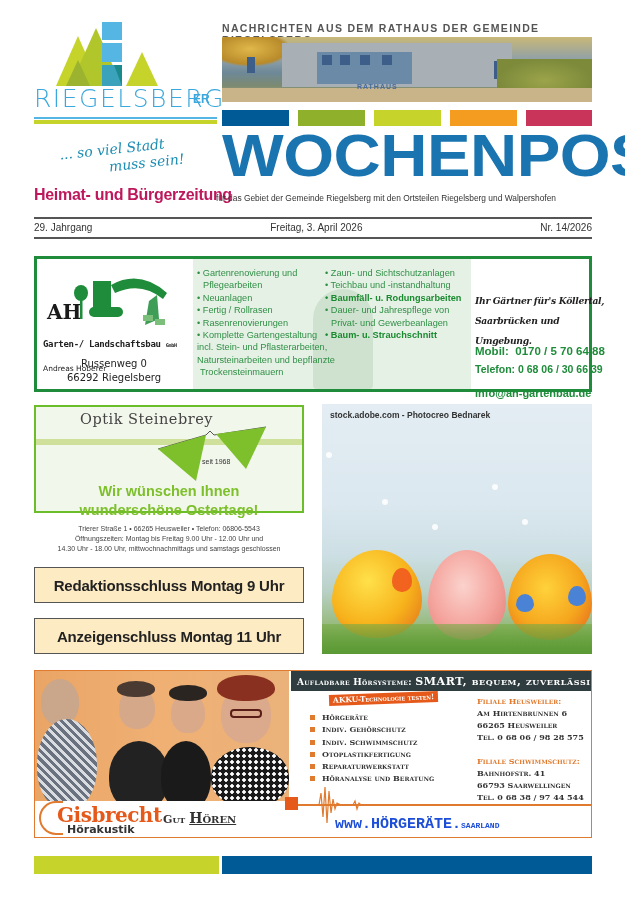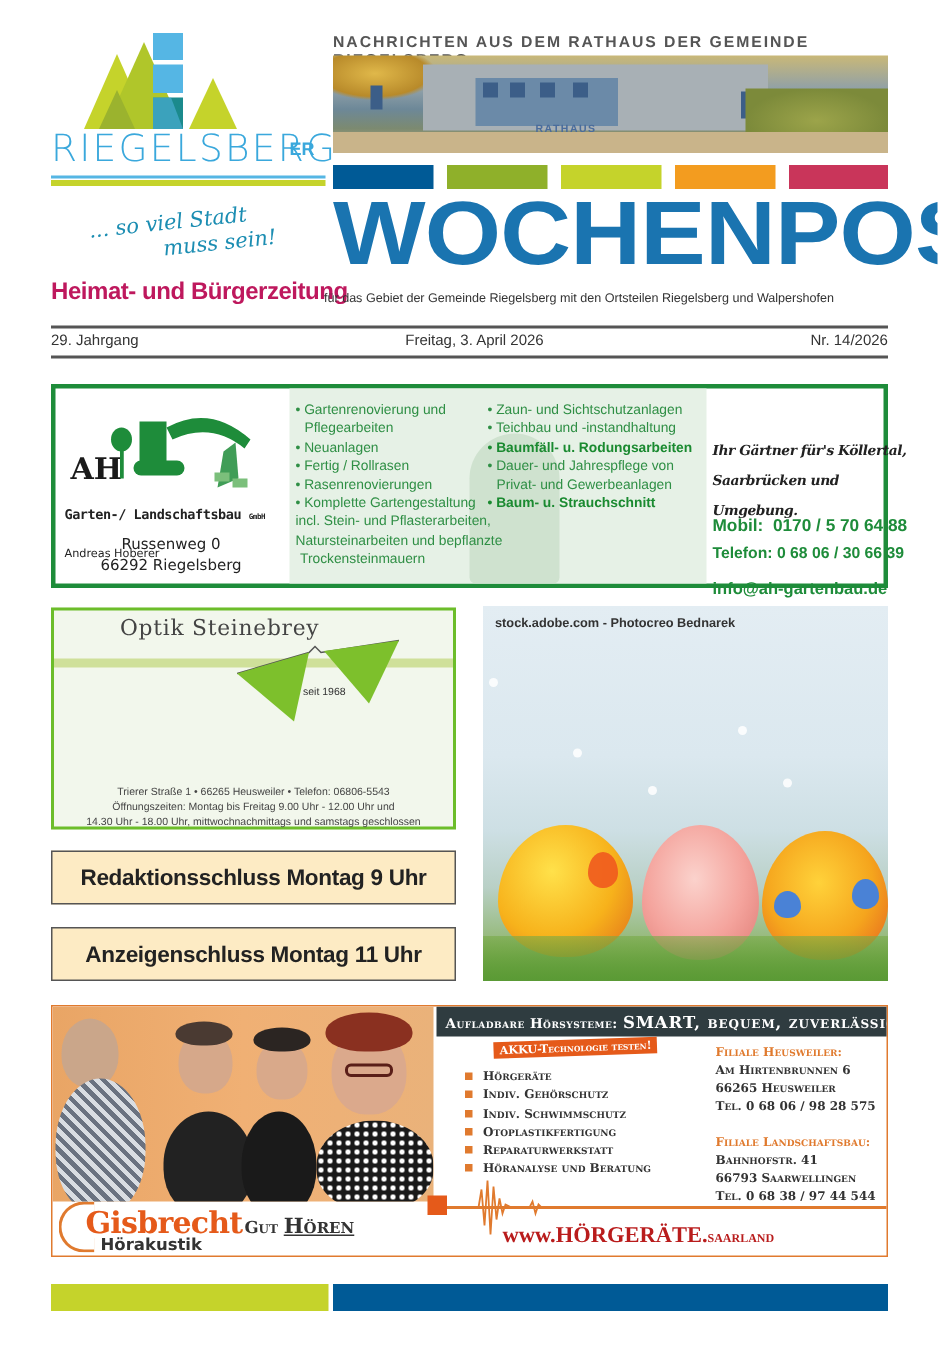--- a/index.html
+++ b/index.html
@@ -45,21 +45,21 @@
   .g-firm small { font-size: 5px; }
   .g-addr { position: absolute; left: 0; width: 154px; text-align: center; top: 98px; font-size: 10px; color: #222; line-height: 14px; font-family: "DejaVu Sans", sans-serif; }
   .g-list { position: absolute; font-size: 9.2px; color: #2f8f45; line-height: 12.4px; font-family: "Liberation Sans Narrow", "Liberation Sans", sans-serif; }
   .g-list .b { font-weight: bold; color: #1a8a30; }
   .g-right { position: absolute; left: 434px; top: 0; width: 142px; height: 130px; margin-top: 24px; }
   .g-slogan { position: absolute; left: 4px; top: 8px; font-family: "DejaVu Serif", serif; font-style: italic; font-size: 9.2px; line-height: 20px; color: #222; font-weight: bold; letter-spacing: -0.3px; }
   .g-phone { position: absolute; left: 4px; font-size: 10.5px; font-weight: bold; color: #1e8c3a; font-family: "Liberation Sans Narrow", "Liberation Sans", sans-serif; white-space: nowrap; }
   .g-mail { position: absolute; left: 4px; top: 104px; font-size: 11px; font-weight: bold; color: #1e8c3a; }
 
   
-  .ad-optik { left: 34px; top: 405px; width: 270px; height: 148px; border: 2px solid #6cbd2a; background: #f2f7ec; }
+  .ad-optik { left: 34px; top: 405px; width: 270px; height: 108px; border: 2px solid #6cbd2a; background: #f2f7ec; }
   .optik-name { position: absolute; left: 44px; top: 4px; font-family: "DejaVu Serif", serif; font-size: 14.5px; color: #444; letter-spacing: 0.5px; }
   .optik-stripe { position: absolute; left: 0; top: 32px; width: 266px; height: 6px; background: #cfe09a; }
   .optik-seit { position: absolute; left: 166px; top: 51px; font-size: 7px; color: #333; }
   .optik-greet { position: absolute; left: 0; width: 266px; top: 75px; text-align: center; font-size: 14.5px; font-weight: bold; color: #7dc02c; line-height: 19px; }
   .optik-info { position: absolute; left: 0; width: 266px; top: 117px; text-align: center; font-size: 7px; color: #444; line-height: 10px; }
 
   
   .deadline { left: 34px; width: 270px; height: 36px; border: 1.5px solid #555; background: #fdebc4; font-family: "Liberation Sans Narrow", "Liberation Sans", sans-serif; font-weight: bold; font-size: 15px; color: #222; display: flex; align-items: center; justify-content: center; letter-spacing: -0.2px; }
 
   
@@ -83,21 +83,21 @@
   .branch { position: absolute; left: 442px; font-family: "DejaVu Serif", serif; font-size: 8px; font-weight: bold; color: #333; line-height: 12px; font-variant: small-caps; }
   .branch .t { color: #e07a2e; }
   .h-wave-line { position: absolute; left: 254px; top: 133px; width: 304px; height: 1.5px; background: #e07a2e; }
   .h-sq { position: absolute; left: 250px; top: 126px; width: 13px; height: 13px; background: #e55a1a; }
   .gis-logo { position: absolute; left: 22px; top: 134px; font-family: "DejaVu Serif", serif; font-weight: bold; font-size: 20px; color: #e55a1a; letter-spacing: -0.5px; line-height: 20px; }
   .gis-sub { position: absolute; left: 32px; top: 152px; font-family: "DejaVu Sans", sans-serif; font-weight: bold; font-size: 11px; color: #333; }
   .gis-ear { position: absolute; left: 4px; top: 130px; width: 24px; height: 34px; border: 2px solid #e07a2e; border-right: none; border-radius: 18px 0 0 18px; }
   .gut { position: absolute; left: 128px; top: 140px; font-family: "DejaVu Serif", serif; font-weight: bold; font-size: 11px; color: #333; font-variant: small-caps; line-height: 15px; }
   .gut .l2 { padding-left: 20px; display: block; margin-top: 40px; }
   .gut .big { font-size: 14px; text-decoration: underline; }
-  .www { position: absolute; left: 300px; top: 145px; font-family: Liberation Serif, serif; font-weight: bold; font-size: 15px; color: #b91c1c; }
+  .www { position: absolute; left: 300px; top: 145px; font-family: Liberation Mono, monospace; font-weight: bold; font-size: 15px; color: #1d4ed8; }
   .www small { font-size: 11px; font-variant: small-caps; }
 
   
   .foot-green { left: 34px; top: 856px; width: 185px; height: 18px; background: #c5d32b; }
   .foot-blue { left: 222px; top: 856px; width: 370px; height: 18px; background: #005a96; }
 </style>
 </head>
 <body>
 
 <div>
@@ -211,20 +211,24 @@
 
 <div class="abs ad-optik">
   <div class="optik-stripe"></div>
   <div class="optik-name">Optik Steinebrey</div>
   <svg class="abs" style="left:122px;top:18px" width="112" height="58" viewBox="0 0 112 58">
     <path d="M0 24 L48 10 L52 6 L56 10 L108 2" stroke="#555" stroke-width="1" fill="none"></path>
     <polygon points="0,24 48,10 38,56" fill="#7dc02c"></polygon>
     <polygon points="58,9 108,2 88,44" fill="#7dc02c"></polygon>
   </svg>
   <div class="optik-seit">seit 1968</div>
+  <div class="optik-greet">
+    <div>Wir wünschen Ihnen</div>
+    <div>wunderschöne Ostertage!</div>
+  </div>
   <div class="optik-info">
     <div>Trierer Straße 1 • 66265 Heusweiler • Telefon: 06806-5543</div>
     <div>Öffnungszeiten: Montag bis Freitag 9.00 Uhr - 12.00 Uhr und</div>
     <div>14.30 Uhr - 18.00 Uhr, mittwochnachmittags und samstags geschlossen</div>
   </div>
 </div>
 
 <div class="abs deadline" style="top:567px">Redaktionsschluss Montag 9 Uhr</div>
 <div class="abs deadline" style="top:618px">Anzeigenschluss Montag 11 Uhr</div>
 
@@ -272,21 +276,21 @@
     <li>Höranalyse und Beratung</li>
   </ul>
 
   <div class="branch" style="top:24px">
     <div class="t">Filiale Heusweiler:</div>
     <div>Am Hirtenbrunnen 6</div>
     <div>66265 Heusweiler</div>
     <div>Tel. 0 68 06 / 98 28 575</div>
   </div>
   <div class="branch" style="top:84px">
-    <div class="t">Filiale Landschaftsbau:</div>
+    <div class="t">Filiale Schwimmschutz:</div>
     <div>Bahnhofstr. 41</div>
     <div>66793 Saarwellingen</div>
     <div>Tel. 0 68 38 / 97 44 544</div>
   </div>
 
   <div class="h-wave-line"></div>
   <div class="h-sq"></div>
   <svg class="abs" style="left:278px;top:112px" width="60" height="48" viewBox="0 0 60 48">
     <path d="M0 22 L6 22 L8 10 L10 34 L12 4 L14 40 L16 8 L18 30 L20 16 L22 26 L24 20 L28 22 L40 22 L42 18 L44 26 L46 20 L48 22 L60 22" stroke="#e07a2e" stroke-width="1.2" fill="none"></path>
   </svg>

